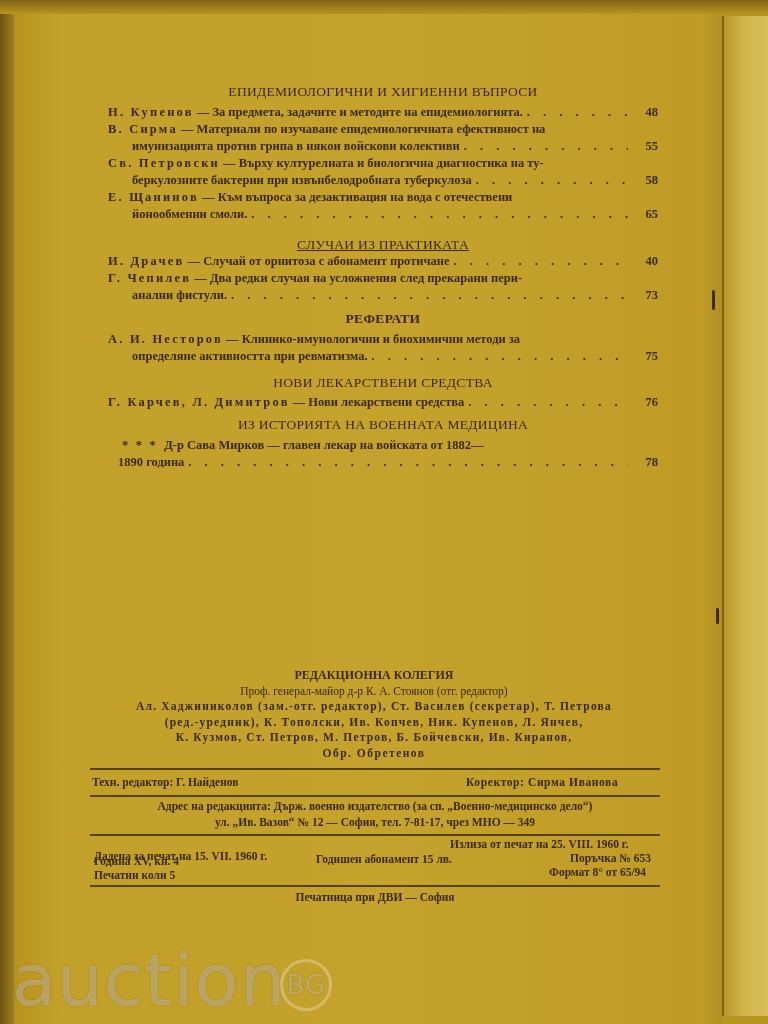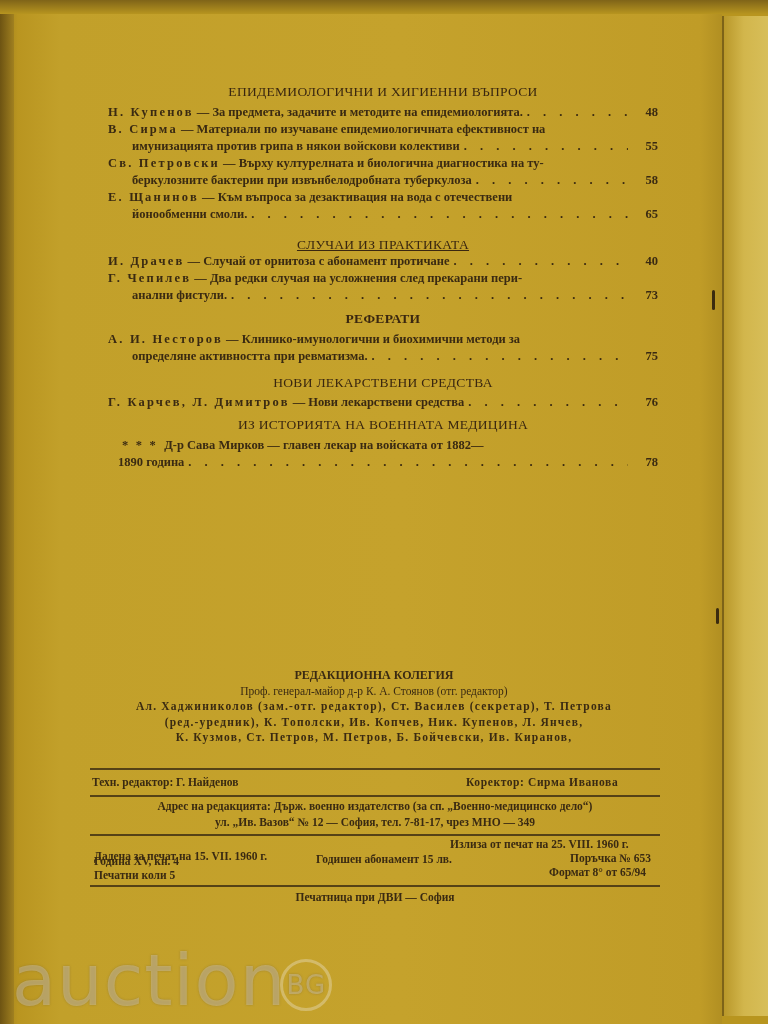--- a/index.html
+++ b/index.html
@@ -136,20 +136,21 @@
       </div>
   </div>
 </div>
 
 <div class="board">
   <div class="h">РЕДАКЦИОННА КОЛЕГИЯ</div>
   <div>Проф. генерал-майор д-р К. А. Стоянов (отг. редактор)</div>
   <div class="spaced" style="letter-spacing:1.2px;">Ал. Хаджиниколов (зам.-отг. редактор), Ст. Василев (секретар), Т. Петрова</div>
   <div class="spaced" style="letter-spacing:1.2px;">(ред.-уредник), К. Тополски, Ив. Копчев, Ник. Купенов, Л. Янчев,</div>
   <div class="spaced" style="letter-spacing:1.2px;">К. Кузмов, Ст. Петров, М. Петров, Б. Бойчевски, Ив. Киранов,</div>
+  <div class="spaced" style="letter-spacing:1.5px;">Обр. Обретенов</div>
 </div>
 
 <div class="rule" style="left:90px;top:768px;width:570px;"></div>
 <div class="meta-row" style="left:92px;top:776px;">Техн. редактор: Г. Найденов</div>
 <div class="meta-row" style="left:466px;top:776px;letter-spacing:0.6px;">Коректор: Сирма Иванова</div>
 <div class="rule" style="left:90px;top:795px;width:570px;"></div>
 
 <div class="meta-row" style="left:90px;width:570px;top:800px;text-align:center;">Адрес на редакцията: Държ. военно издателство (за сп. „Военно-медицинско дело“)</div>
 <div class="meta-row" style="left:90px;width:570px;top:816px;text-align:center;">ул. „Ив. Вазов“ № 12 — София, тел. 7-81-17, чрез МНО — 349</div>
 <div class="rule" style="left:90px;top:834px;width:570px;"></div>

